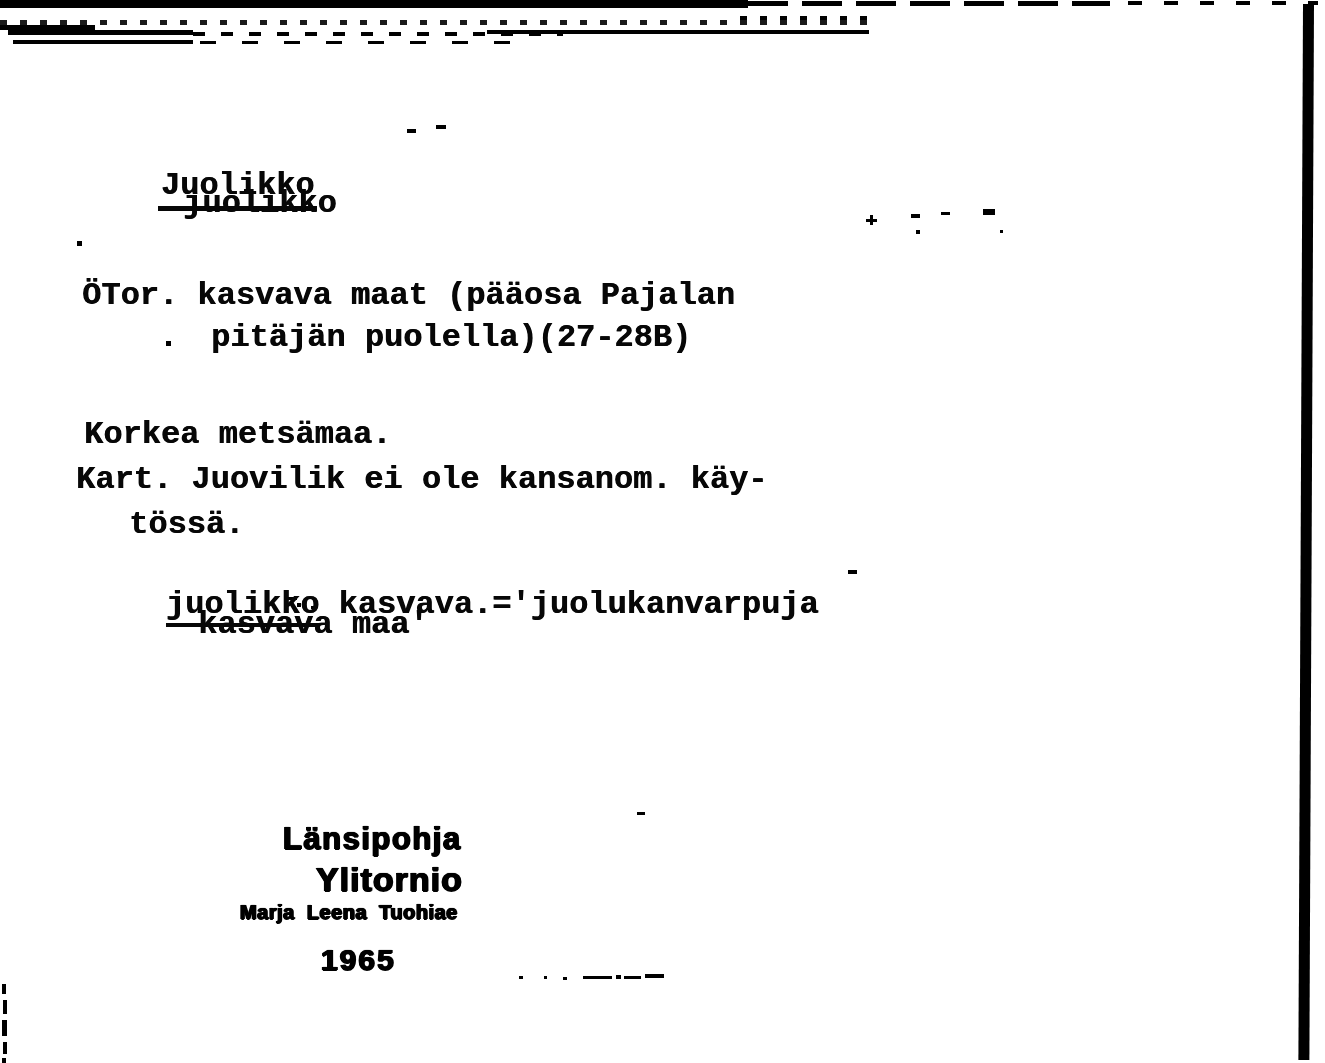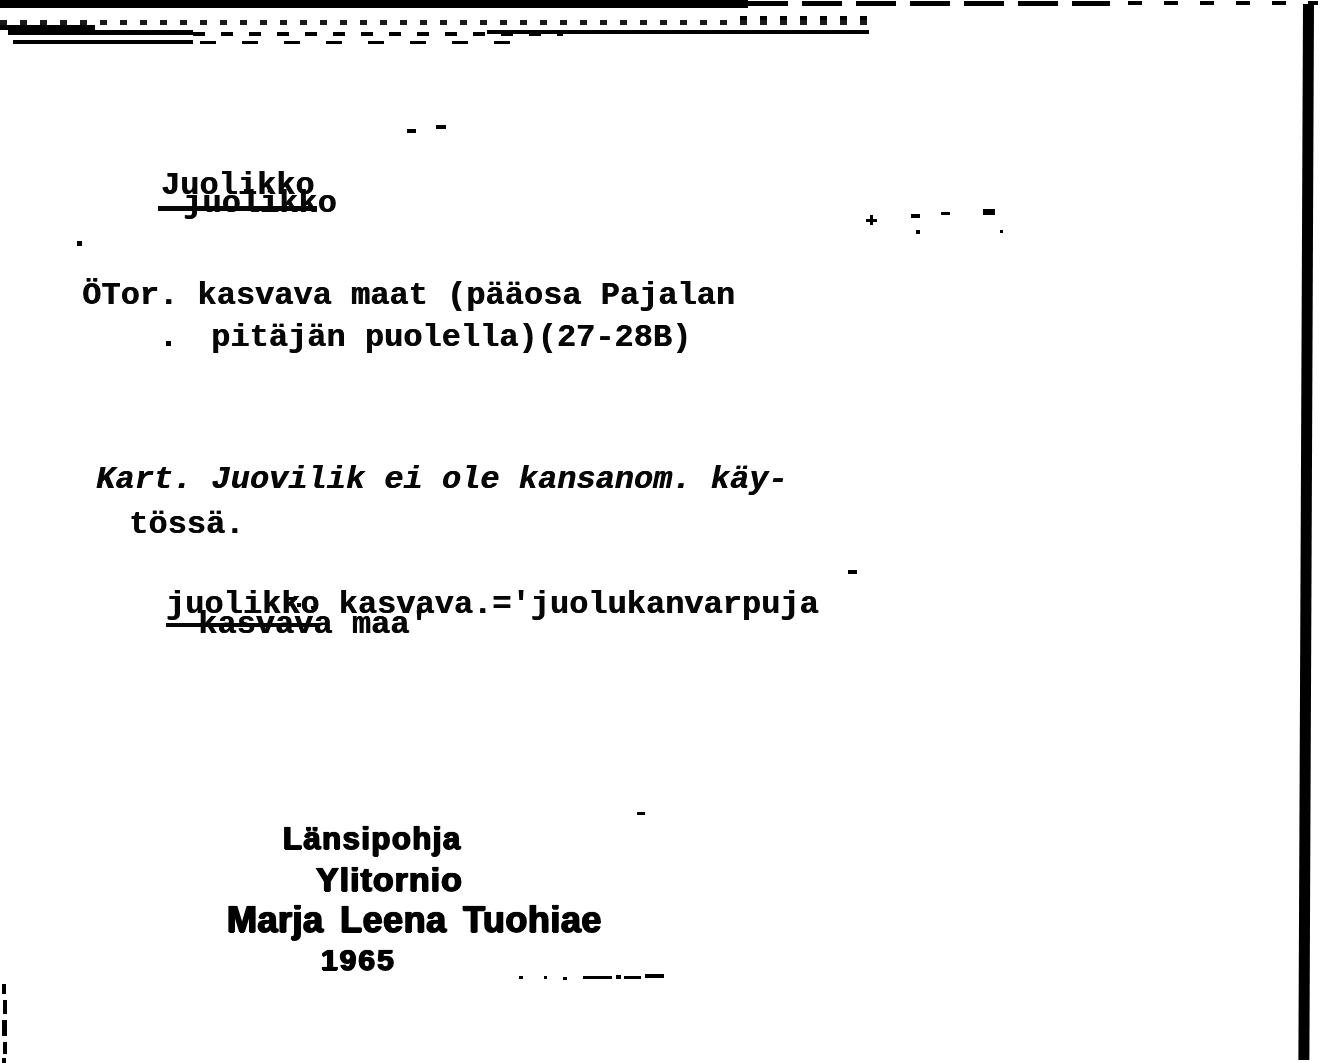--- a/index.html
+++ b/index.html
@@ -16,39 +16,39 @@
     line-height:1;
     color:#070707;
     white-space:pre;
     text-shadow:0.6px 0 0 #070707;
   }
   .l-title {left:84px;  top:138px;}
   .l-sub   {left:183px; top:188px;}
   .l-loc1  {left:82px;  top:280px;}
   .l-loc2  {left:163px; top:322px;margin-left:48px;}
   .l-desc1 {left:84px;  top:419px;}
-  .l-desc2 {left:96px;  top:464px;font-style:italic;}
+  .l-desc2 {left:76px;  top:464px;}
   .l-desc3 {left:129px; top:509px;}
   .l-ety1  {left:89px;  top:557px;}
   .l-ety2  {left:198px; top:609px;}
   .u-head{border-bottom:5px solid #070707;padding:0 3px 4px 3px;margin-left:-3px;display:inline-block;}
   .u-word{border-bottom:4px solid #070707;padding-bottom:2px;display:inline-block;}
   .gap1{margin-left:19px;}
   
   .stamp{
     position:absolute;
     font-family:"Liberation Sans","DejaVu Sans",sans-serif;
     font-weight:700;
     color:#000;
     line-height:1;
     text-shadow:0 0 1px #000, 0.9px 0 0 #000, -0.9px 0 0 #000, 0 0.8px 0 #000;
   }
   .st-region   {left:283px; top:823px; font-size:31px; letter-spacing:1.5px;}
   .st-parish   {left:316px; top:862px; font-size:34px; letter-spacing:1px;}
-  .st-collector{left:227px; top:902px; font-size:36px; letter-spacing:0.5px; word-spacing:6px;}
+  .st-collector{left:240px; top:902px; font-size:20px; letter-spacing:0.5px; word-spacing:6px;}
   .st-year     {left:321px; top:945px; font-size:30px; letter-spacing:2px;}
   
   .n{position:absolute;background:#000;}
   .dash-a{background:repeating-linear-gradient(90deg,#000 0 40px,transparent 40px 54px);}
   .dash-b{background:repeating-linear-gradient(90deg,#000 0 7px,transparent 7px 20px);}
   .dash-c{background:repeating-linear-gradient(90deg,#000 0 12px,transparent 12px 28px);}
   .dash-d{background:repeating-linear-gradient(90deg,#000 0 16px,transparent 16px 42px);}
   .dash-e{background:repeating-linear-gradient(90deg,#000 0 14px,transparent 14px 36px);}
   .n-a1{left:0;top:0;width:748px;height:8px;}
   .n-a2{left:748px;top:1px;width:362px;height:5px;}
@@ -141,20 +141,21 @@
   <div class="n s15"></div>
 
   <div class="tw l-title">
     <span class="u-head">Juolikko</span>
   </div>
   <div class="tw l-sub">juolikko</div>
 
   <div class="tw l-loc1">ÖTor. kasvava maat (pääosa Pajalan</div>
   <div class="tw l-loc2">pitäjän puolella)(27-28B)</div>
 
+  <div class="tw l-desc1">Korkea metsämaa.</div>
   <div class="tw l-desc2">Kart. Juovilik ei ole kansanom. käy-</div>
   <div class="tw l-desc3">tössä.</div>
 
   <div class="tw l-ety1">
     <span class="u-word">juolikko</span><span class="gap1">kasvava.='juolukanvarpuja</span>
   </div>
   <div class="tw l-ety2">kasvava maa'</div>
 
   <div>
     <div class="stamp st-region">Länsipohja</div>

